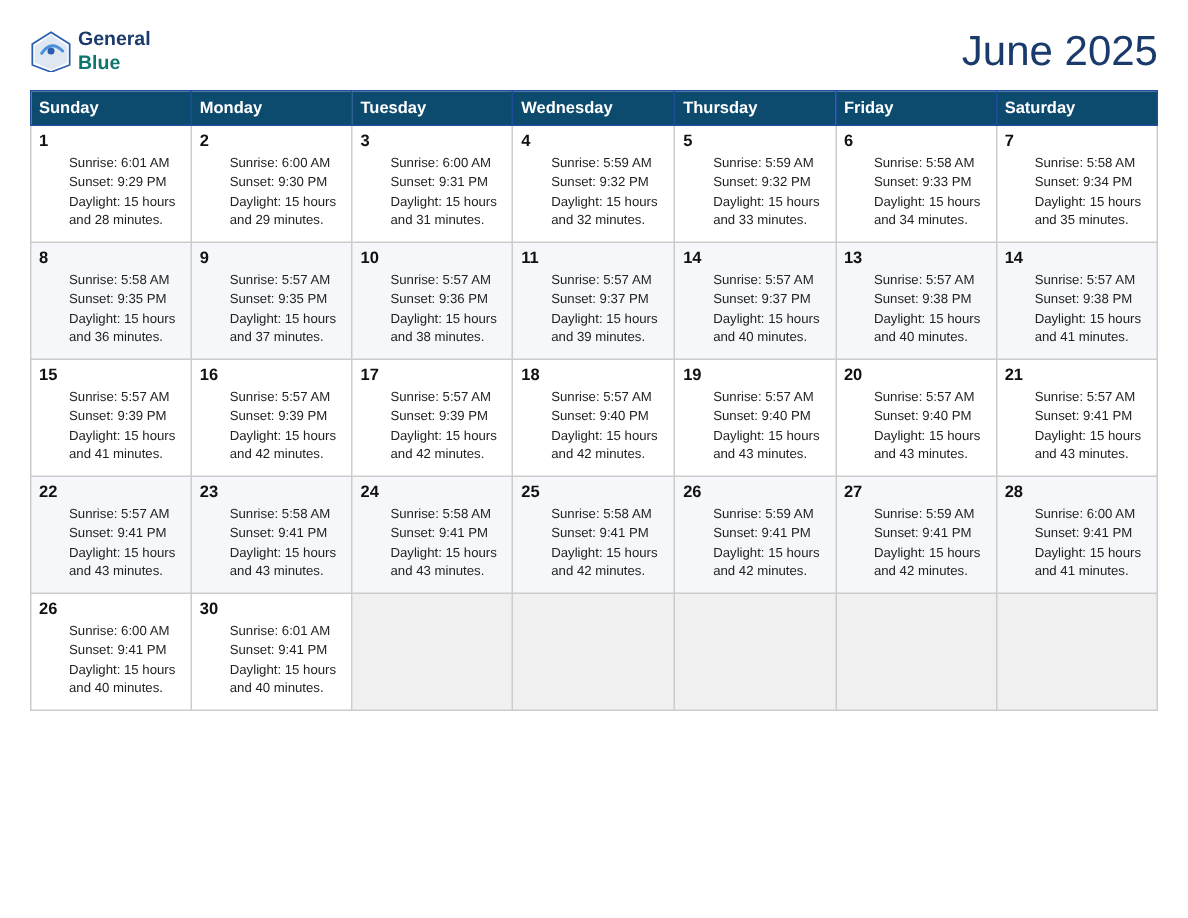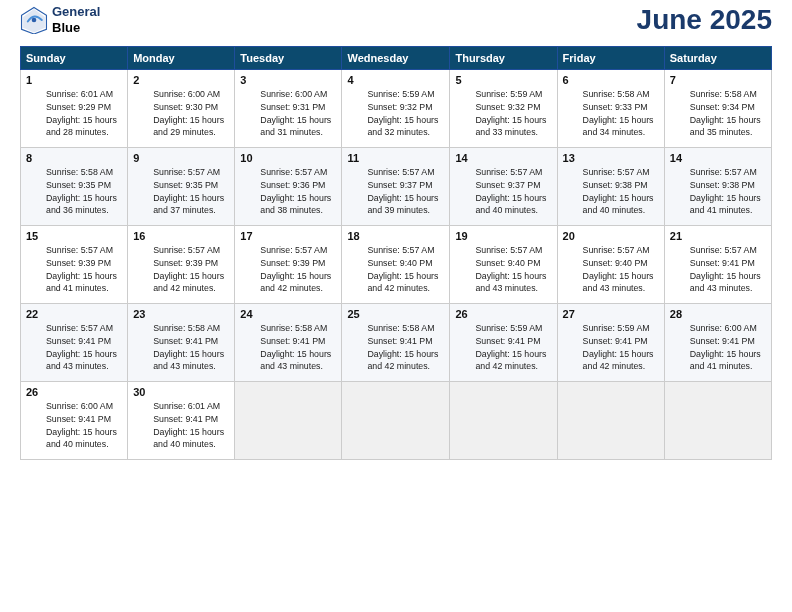--- a/index.html
+++ b/index.html
@@ -6,53 +6,53 @@
     body {
       font-family: Arial, sans-serif;
       background: #fff;
       width: 792px;
       height: 612px;
       overflow: hidden;
     }
     .page {
       width: 792px;
       height: 612px;
-      padding: 4px 20px 14px 20px;
+      padding: 18px 20px 14px 20px;
       background: #fff;
     }
     .header {
       display: flex;
       justify-content: space-between;
       align-items: flex-start;
       margin-bottom: 10px;
     }
     .logo {
       display: flex;
       align-items: center;
       gap: 4px;
     }
     .logo-text {
       font-size: 13px;
       font-weight: bold;
       color: #1a3a6b;
       line-height: 1.2;
     }
     .logo-text span {
-      color: #000000;
+      color: #0f766e;
     }
     .logo-icon {
       width: 28px;
       height: 28px;
     }
     .title-block {
       text-align: right;
     }
     .month-title {
       font-size: 28px;
-      font-weight: bold;
+      font-weight: normal;
       color: #1a3a6b;
     }
     .location {
       font-size: 14px;
       color: #333;
     }
     .calendar {
       width: 100%;
       border-collapse: collapse;
       font-size: 9.5px;

